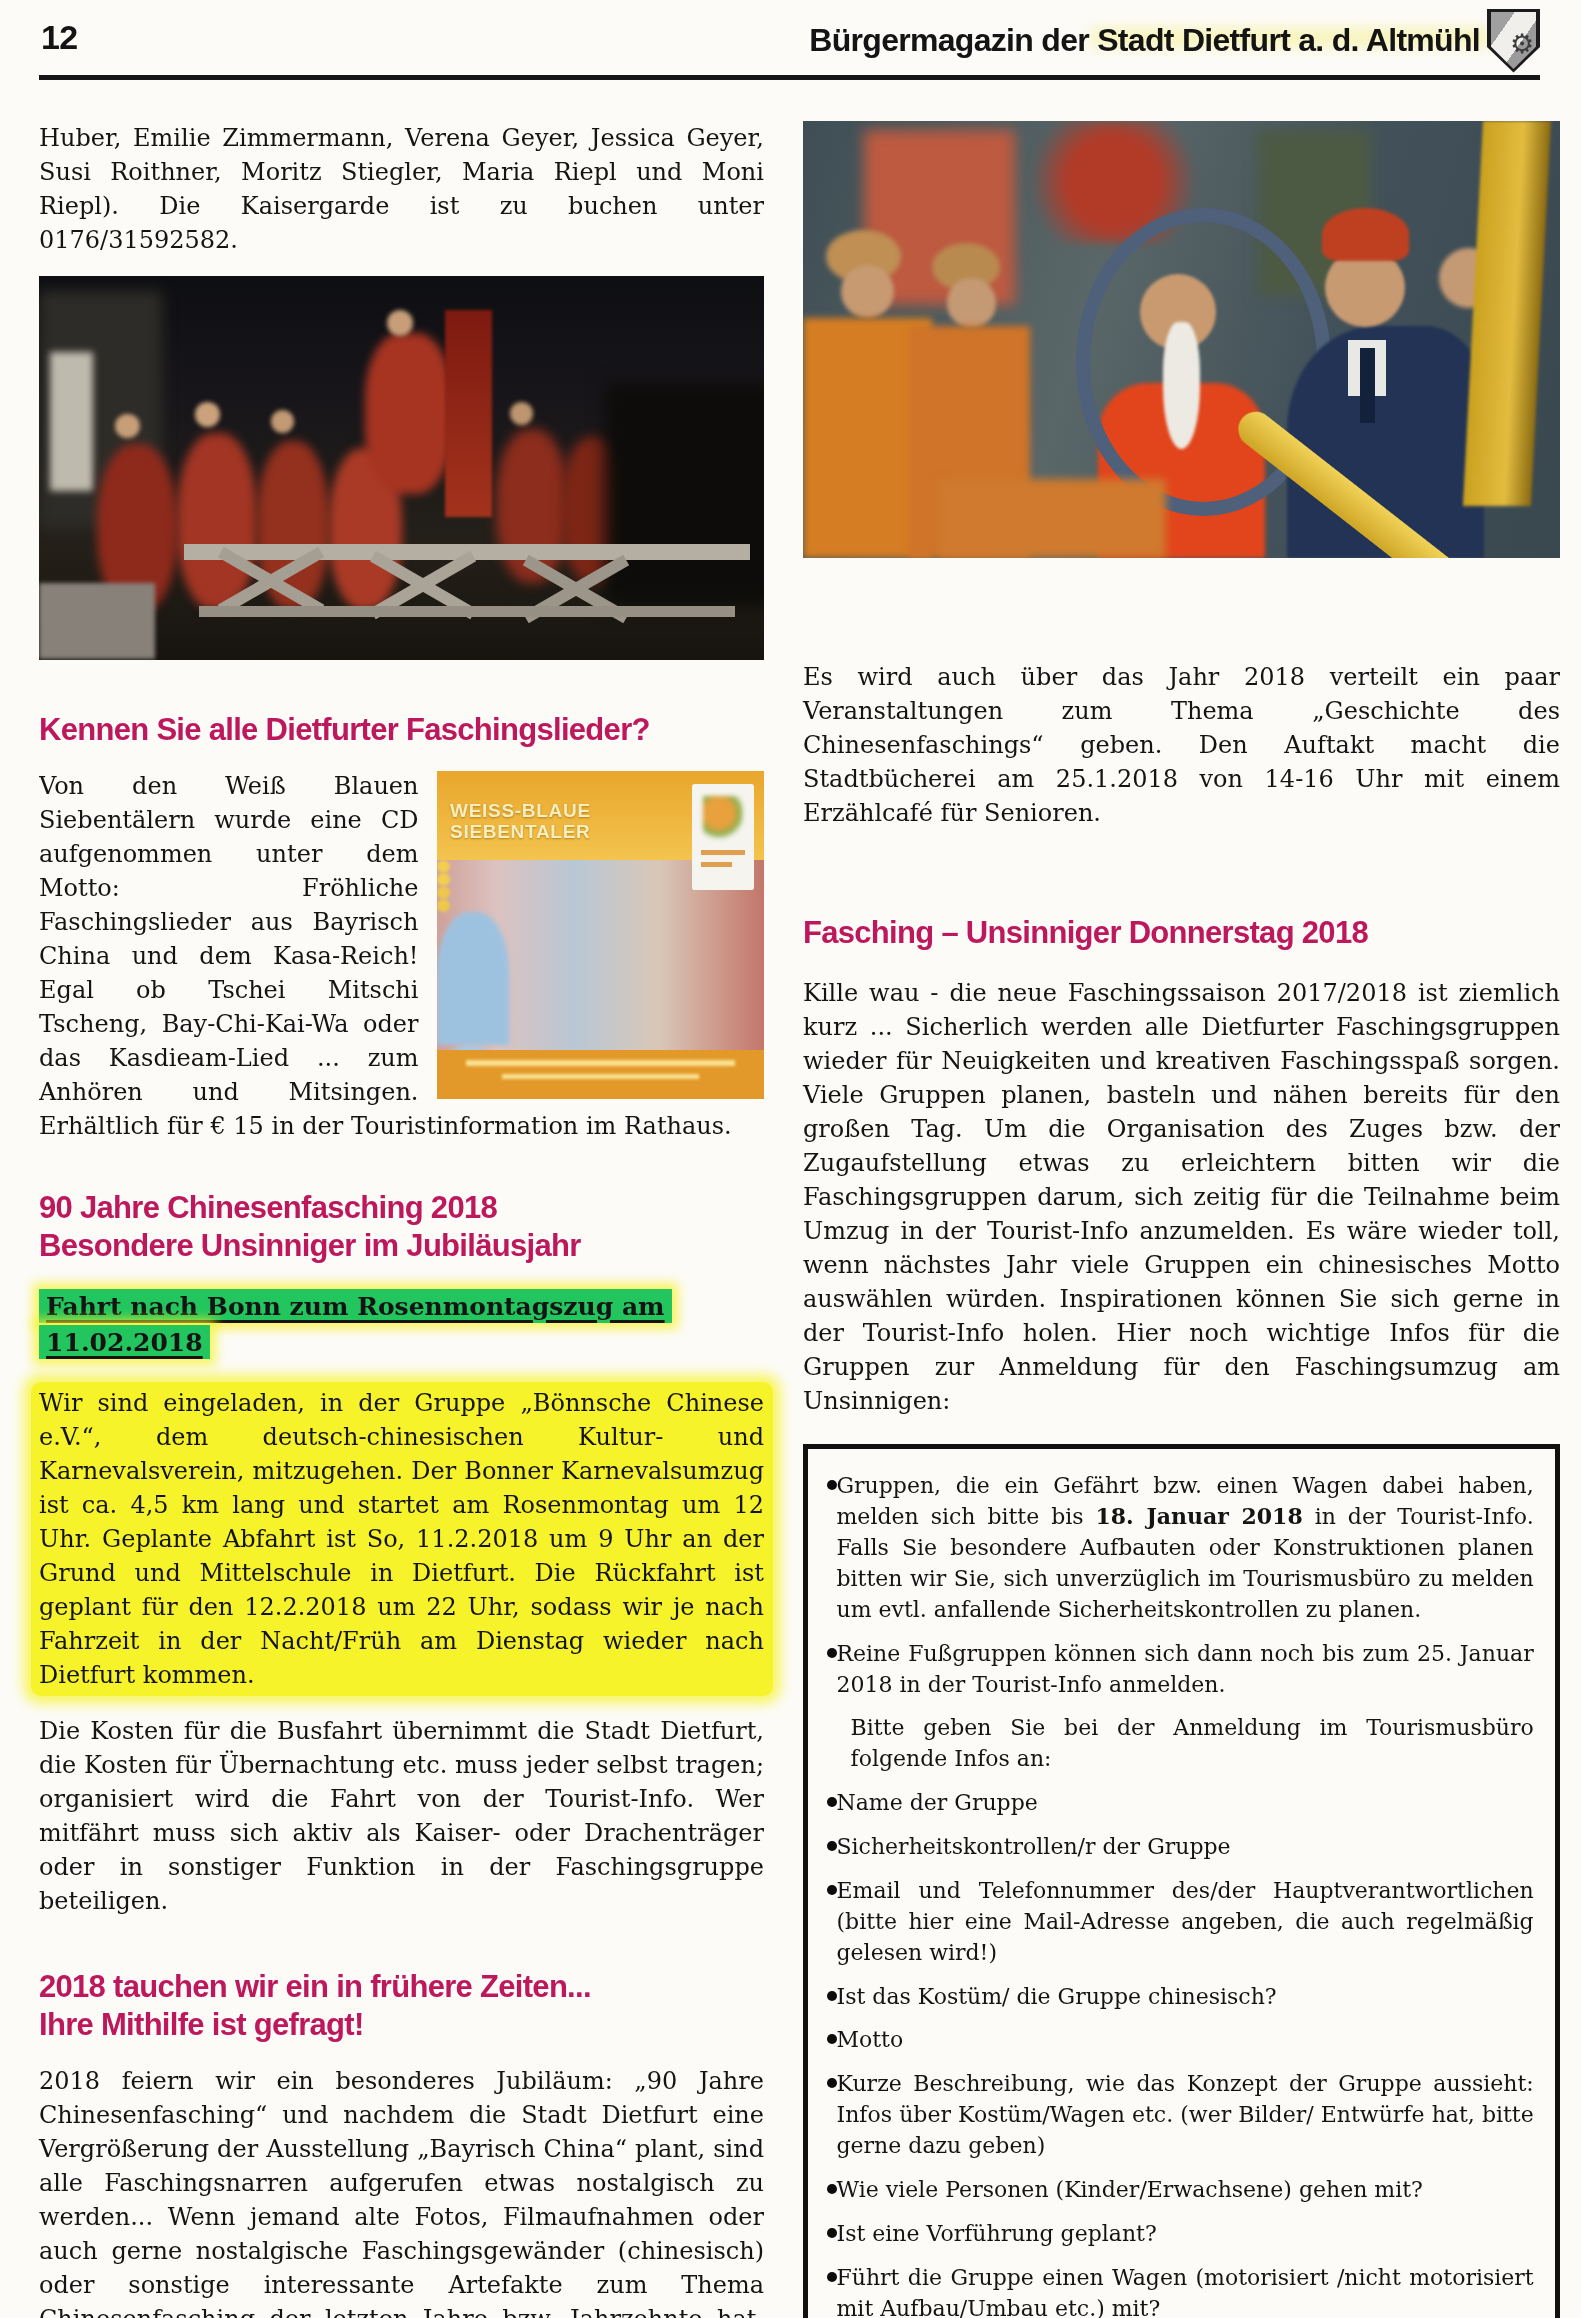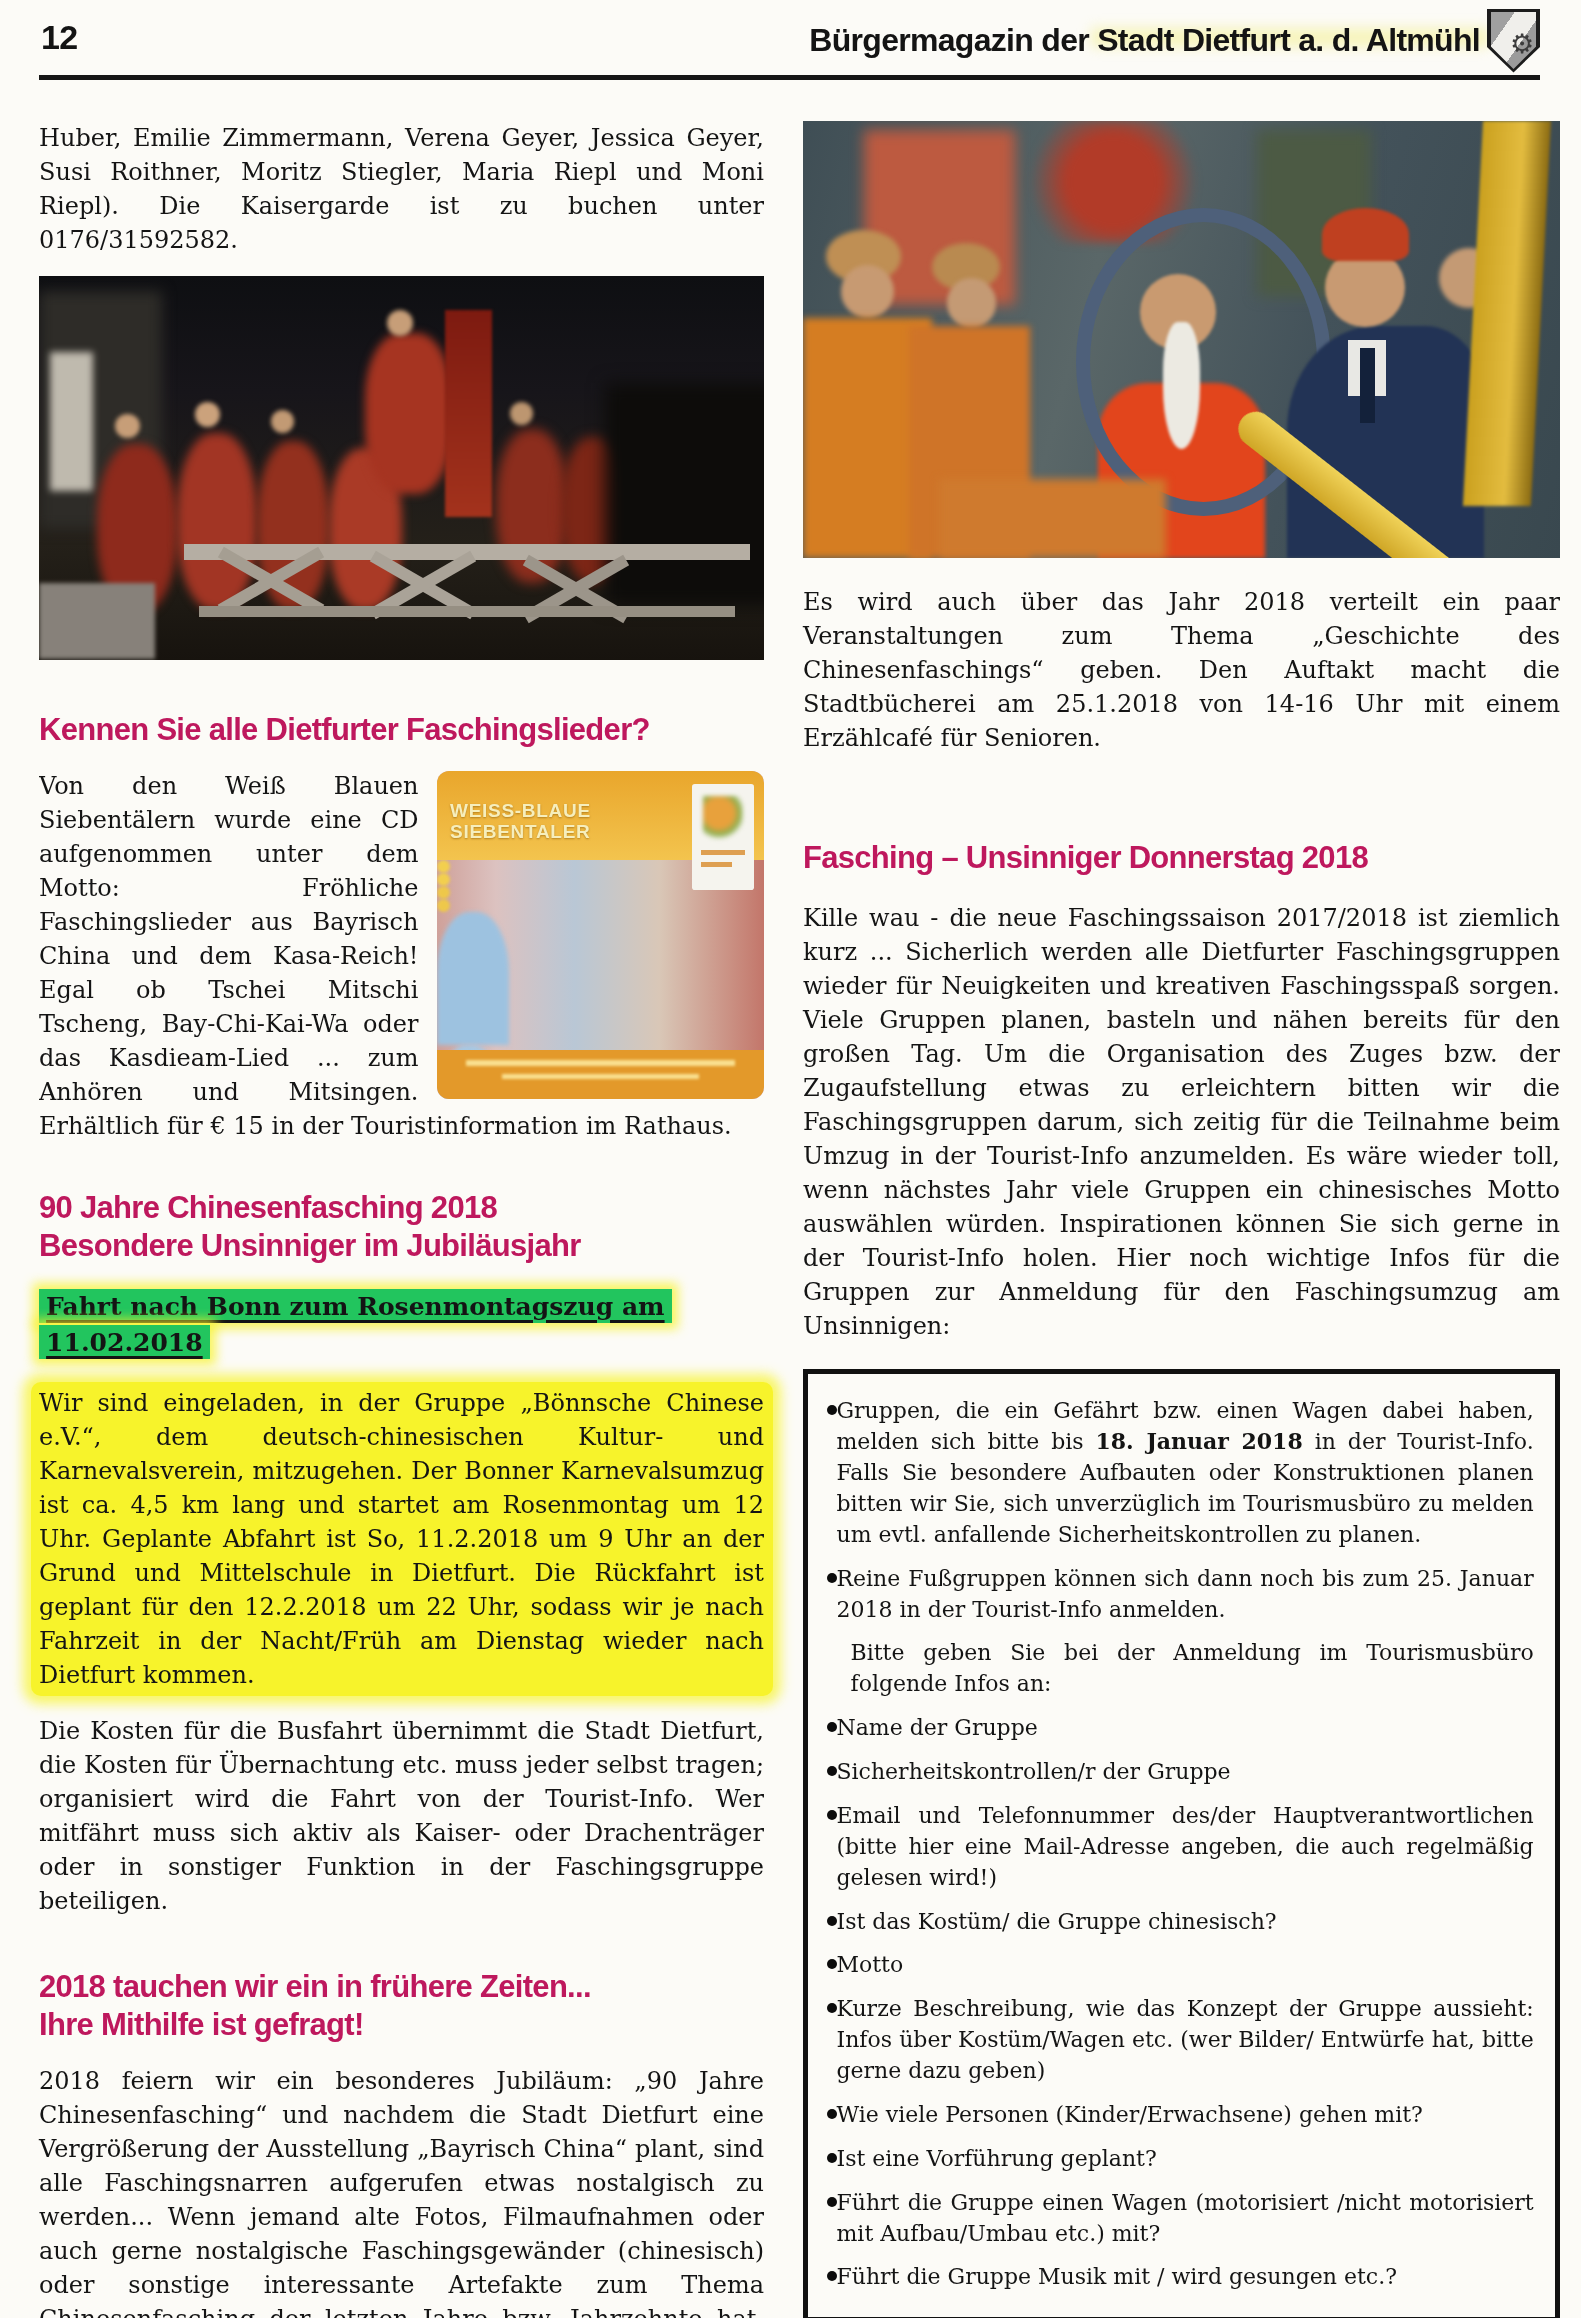--- a/index.html
+++ b/index.html
@@ -23,21 +23,21 @@
   .headline{font-family:"Liberation Sans",sans-serif;font-weight:700;font-size:31px;line-height:38px;
             letter-spacing:-0.7px;color:#be185d;margin:0;}
   .hl-line{display:block;}
   
   .photo{position:relative;overflow:hidden;background:#222;}
   .photo .b{position:absolute;}
   .photo1{height:384px;margin-top:18.5px;}
   .photo2{height:437px;}
   
   .songsec{margin-top:20px;overflow:hidden;}
-  .cd{float:right;position:relative;width:327px;height:328px;margin:2.8px 0 8.5px 18.5px;overflow:hidden;background:#c4b5fd;border-radius:12px;}
+  .cd{float:right;position:relative;width:327px;height:328px;margin:2.8px 0 8.5px 18.5px;overflow:hidden;background:#c4b5fd;}
   .cd-top{position:absolute;left:0;top:0;right:0;height:27%;background:linear-gradient(#e9a62c,#f3c44e);}
   .cd-banner{position:absolute;left:4%;top:34%;width:72%;font:700 19px/1.1 "Liberation Sans",sans-serif;
              color:#f6eebc;letter-spacing:0.7px;text-shadow:0 1.4px 2.1px rgba(130,80,0,.55);}
   .cd-sign{position:absolute;right:3%;top:14%;width:19%;height:120%;background:#f5f4ee;border-radius:2.8px;}
   .cd-blob{position:absolute;left:18%;top:12%;width:64%;height:40%;
            background:radial-gradient(circle at 40% 40%,#e8a13c 0 40%,#8fae4e 60%,transparent 75%);filter:blur(2.1px);}
   .cd-sign .t{position:absolute;left:15%;width:70%;height:5px;background:#d98a2a;opacity:.8;filter:blur(0.7px);}
   .cd-mid{position:absolute;left:0;top:27%;right:0;height:58%;
           background:linear-gradient(90deg,#cfa19a,#dcc2c0 18%,#b9c7d5 42%,#d9c7b7 68%,#c3766a 100%);}
   .cd-bottom{position:absolute;left:0;bottom:0;right:0;height:15%;background:#e3992a;}
@@ -49,21 +49,21 @@
           font-weight:700;text-decoration:underline;text-decoration-thickness:2.8px;text-underline-offset:5px;
           padding:2.8px 7.1px;-webkit-box-decoration-break:clone;box-decoration-break:clone;}
   .marker-block{margin:21.3px -8.5px 0;padding:4.3px 8.5px;background:#f7f32b;border-radius:10px;
                 box-shadow:0 0 11.4px 7.1px rgba(247,243,43,.7);}
   
   .h-songs{margin-top:51px;}
   .h-jub{margin-top:46px;clear:both;}
   .p-costs{margin-top:18px;}
   .h-past{margin-top:50px;}
   .p-past{margin-top:20px;}
-  .p-events{margin-top:27px;}
+  .p-events{margin-top:102px;}
   .h-fasching{margin-top:84px;}
   .p-fasching{margin-top:24px;}
   
   .infobox{margin-top:25.6px;border:5px solid #111;padding:21.3px 21.3px 11.4px 18.5px;background:#fcfbf7;}
   .blist{list-style:none;margin:0;padding:0;}
   .blist li{display:flex;gap:0;margin-bottom:12.8px;font-size:22px;line-height:31px;text-align:justify;}
   .blist li.plain{padding-left:24px;align-items:center;}
   .dot{flex:none;width:10px;height:10px;border-radius:50%;background:#0c0c0c;margin-top:10px;}
   .litext{flex:1;}
   .litext b{font-weight:700;}

